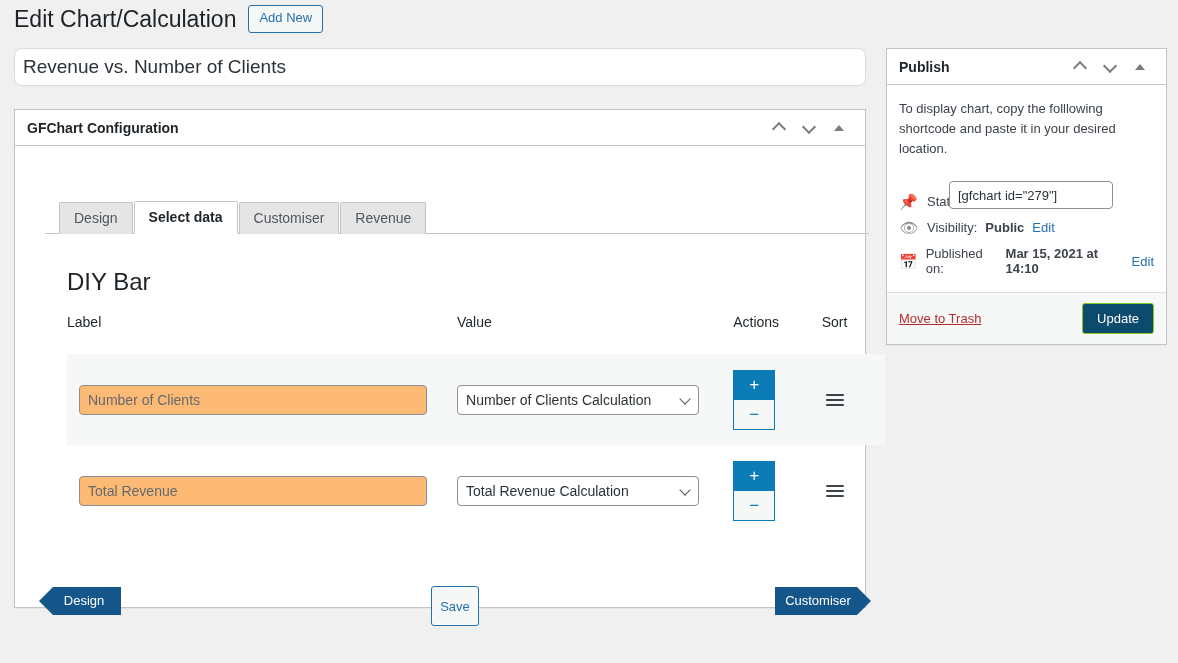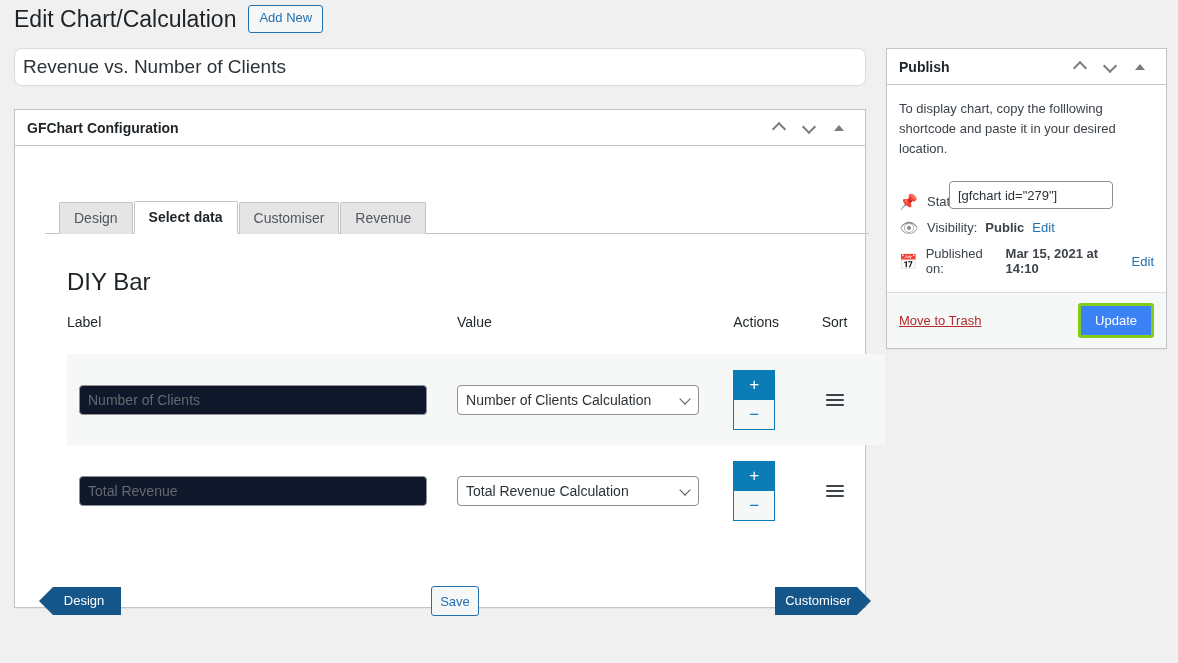--- a/index.html
+++ b/index.html
@@ -128,21 +128,21 @@
   .col-sort   { width: 60px; }
   .data-table tbody tr { height: 91px; }
   .data-table tbody tr.striped { background: #f6f7f7; }
   .data-table td { padding: 0; vertical-align: middle; }
   .data-table td.cell-label { padding-left: 12px; }
 
   .text-input {
     width: 348px; height: 30px;
     padding: 0 8px;
     font-size: 14px; color: #646970;
-    background: #0f172a;
+    background: #fdba74;
     border: 1px solid #8c8f94; border-radius: 4px;
     font-family: inherit; outline: none;
   }
   .select-input {
     width: 242px; height: 30px;
     padding: 0 26px 0 8px;
     font-size: 14px; color: #2c3338;
     background: #fff;
     border: 1px solid #8c8f94; border-radius: 4px;
     font-family: inherit; outline: none;
@@ -189,21 +189,21 @@
   .nav-design {
     left: 8px; width: 82px; padding-left: 8px;
     clip-path: polygon(14px 0, 100% 0, 100% 100%, 14px 100%, 0 50%);
   }
   .nav-customiser {
     left: 744px; width: 96px; padding-right: 10px;
     clip-path: polygon(0 0, calc(100% - 14px) 0, 100% 50%, calc(100% - 14px) 100%, 0 100%);
   }
   .save-btn {
     position: absolute; left: 400px; top: 440px;
-    width: 48px; height: 30px;
+    width: 48px; height: 40px;
     font-size: 13px; color: #2271b1;
     background: #f6f7f7;
     border: 1px solid #2271b1; border-radius: 3px;
     cursor: pointer; font-family: inherit;
   }
 
   
   #publish-panel { left: 886px; top: 48px; width: 281px; }
   .publish-body { padding: 14px 12px 10px; position: relative; }
   .publish-note {
@@ -234,22 +234,22 @@
   .publish-footer {
     display: flex; align-items: center; justify-content: space-between;
     background: #f6f7f7;
     border-top: 1px solid #dcdcde;
     padding: 10px 12px;
   }
   .trash-link {
     font-size: 13px; color: #b32d2e; text-decoration: underline; cursor: pointer;
   }
   .update-btn {
-    background: #3b82f6; color: #fff;
-    border: 3px solid #84cc16; border-radius: 3px;
+    background: #0c4a6e; color: #fff;
+    border: 1px solid #84cc16; border-radius: 3px;
     font-size: 13px; padding: 7px 14px;
     cursor: pointer; font-family: inherit;
   }
 </style>
 </head>
 <body>
 
 <div class="page-head">
   <span class="page-title">Edit Chart/Calculation</span>
   <button class="add-new-btn">Add New</button>

